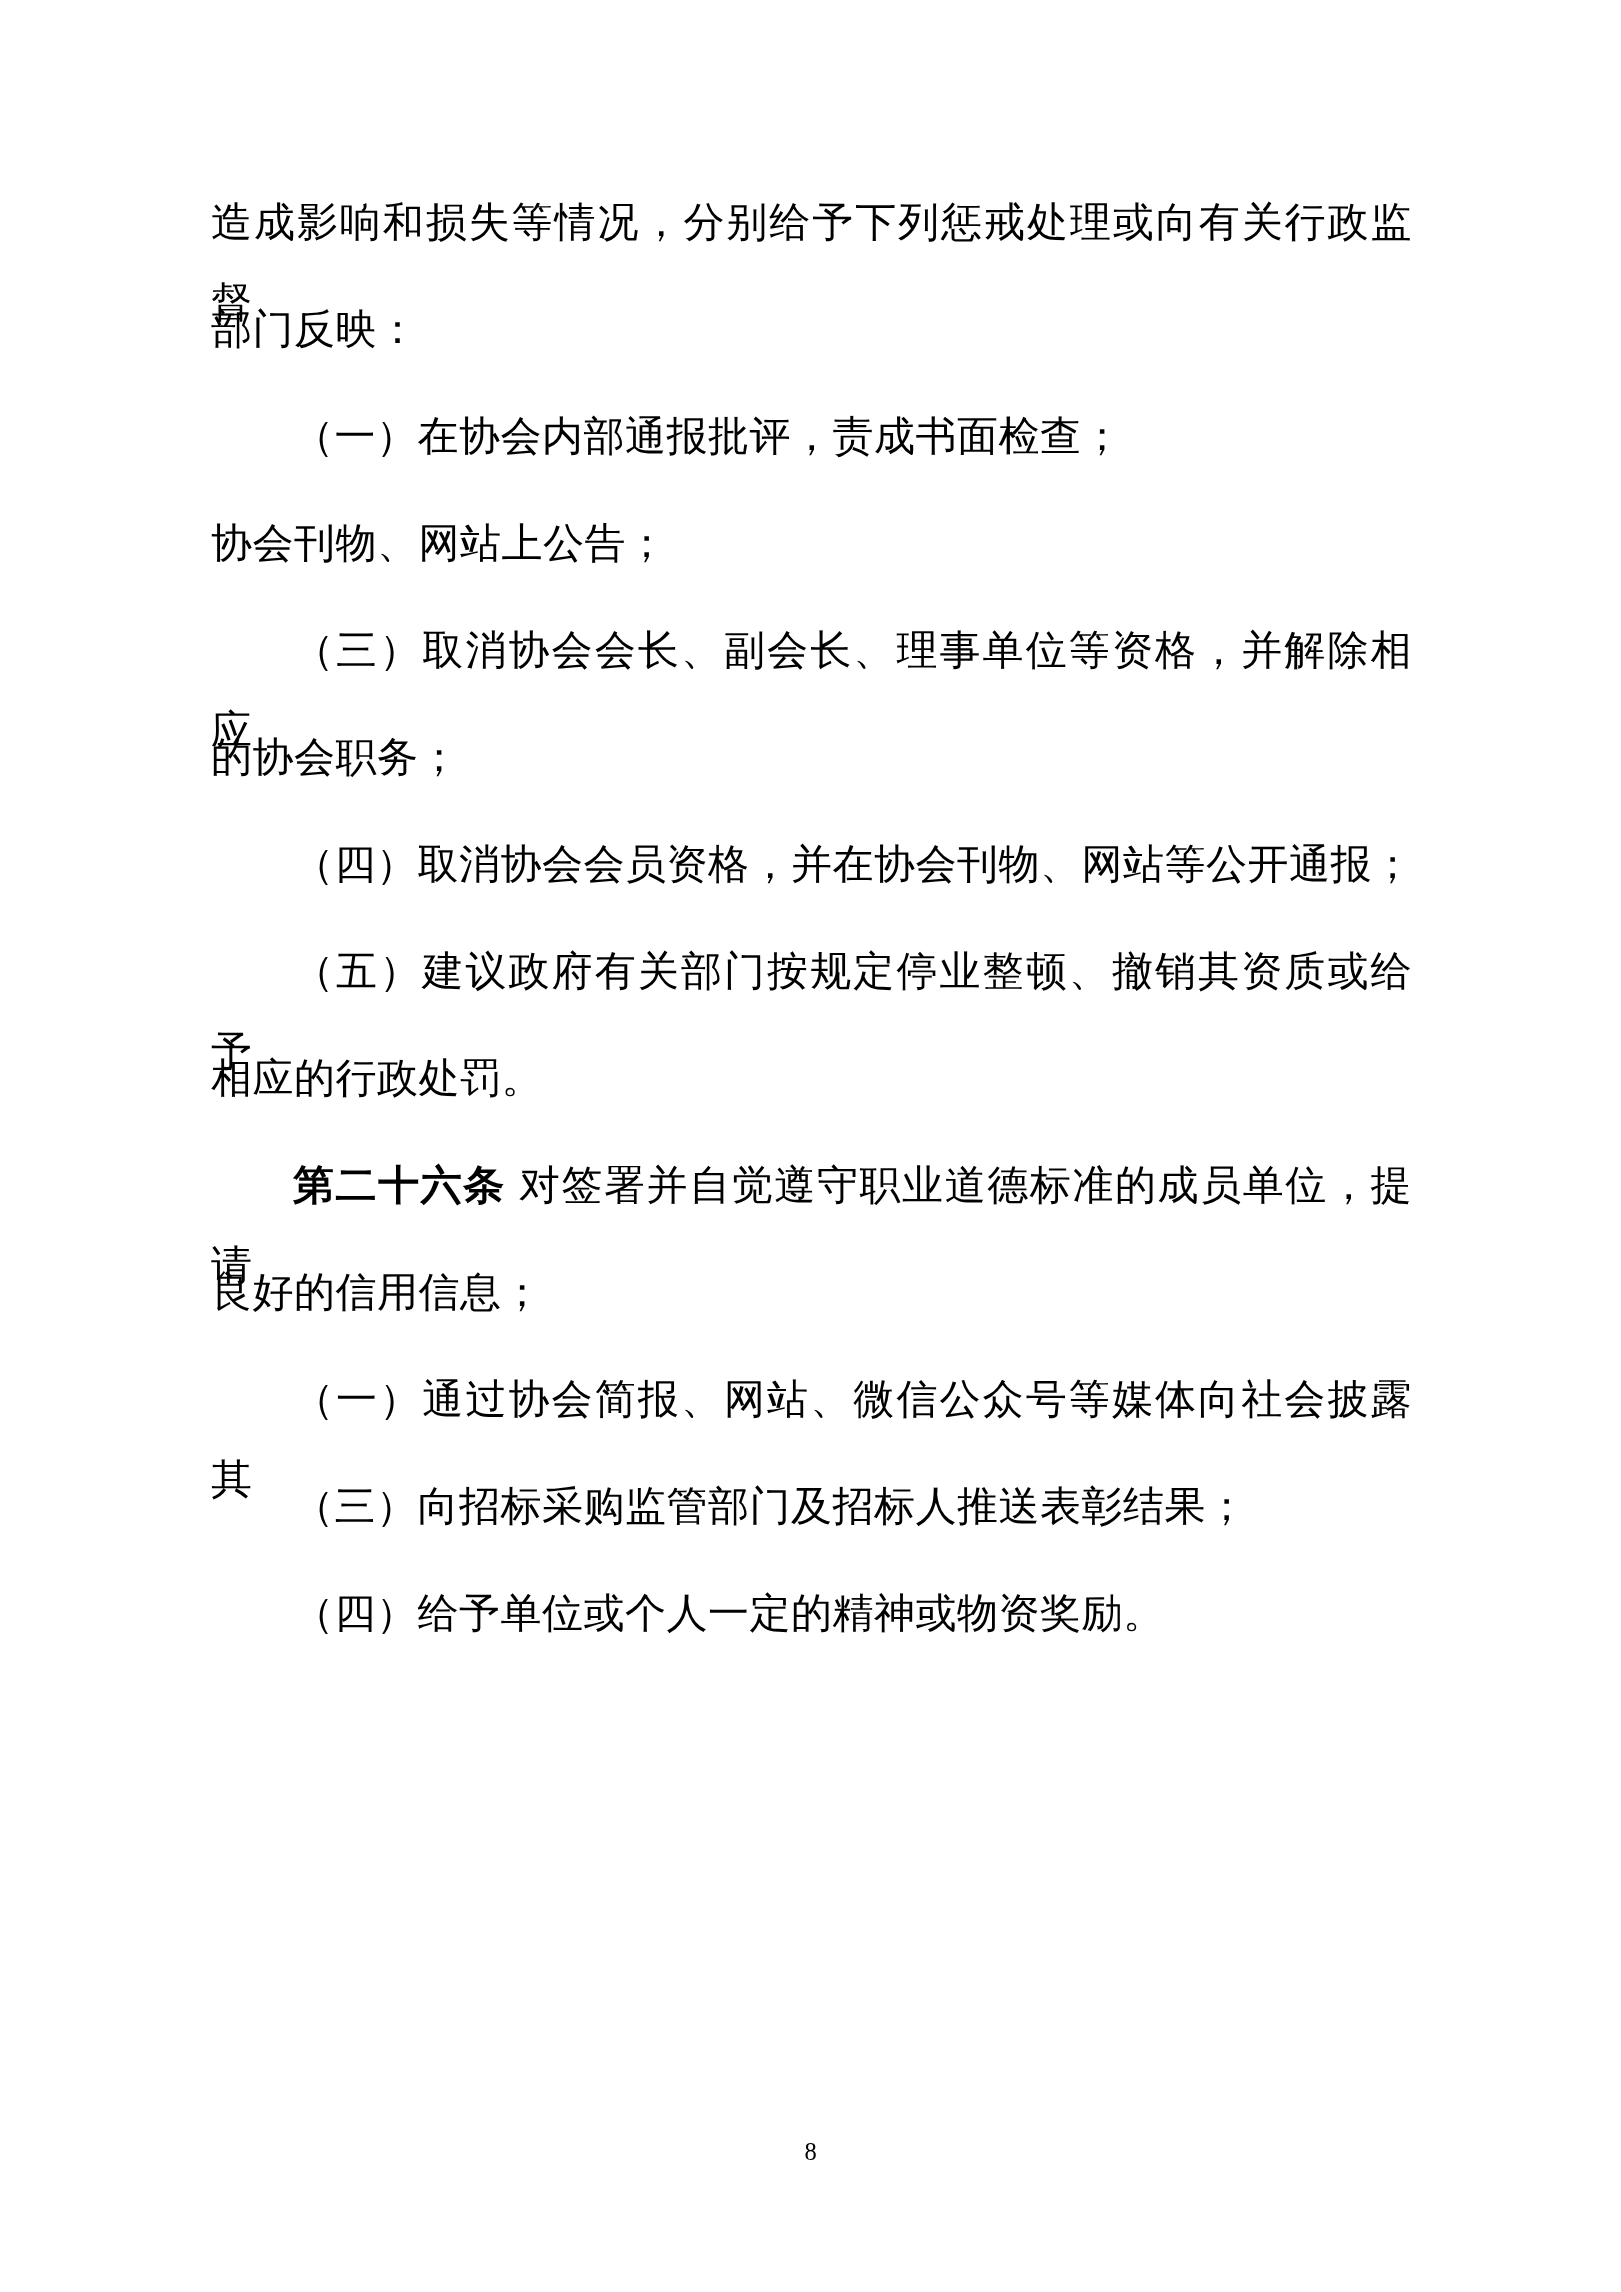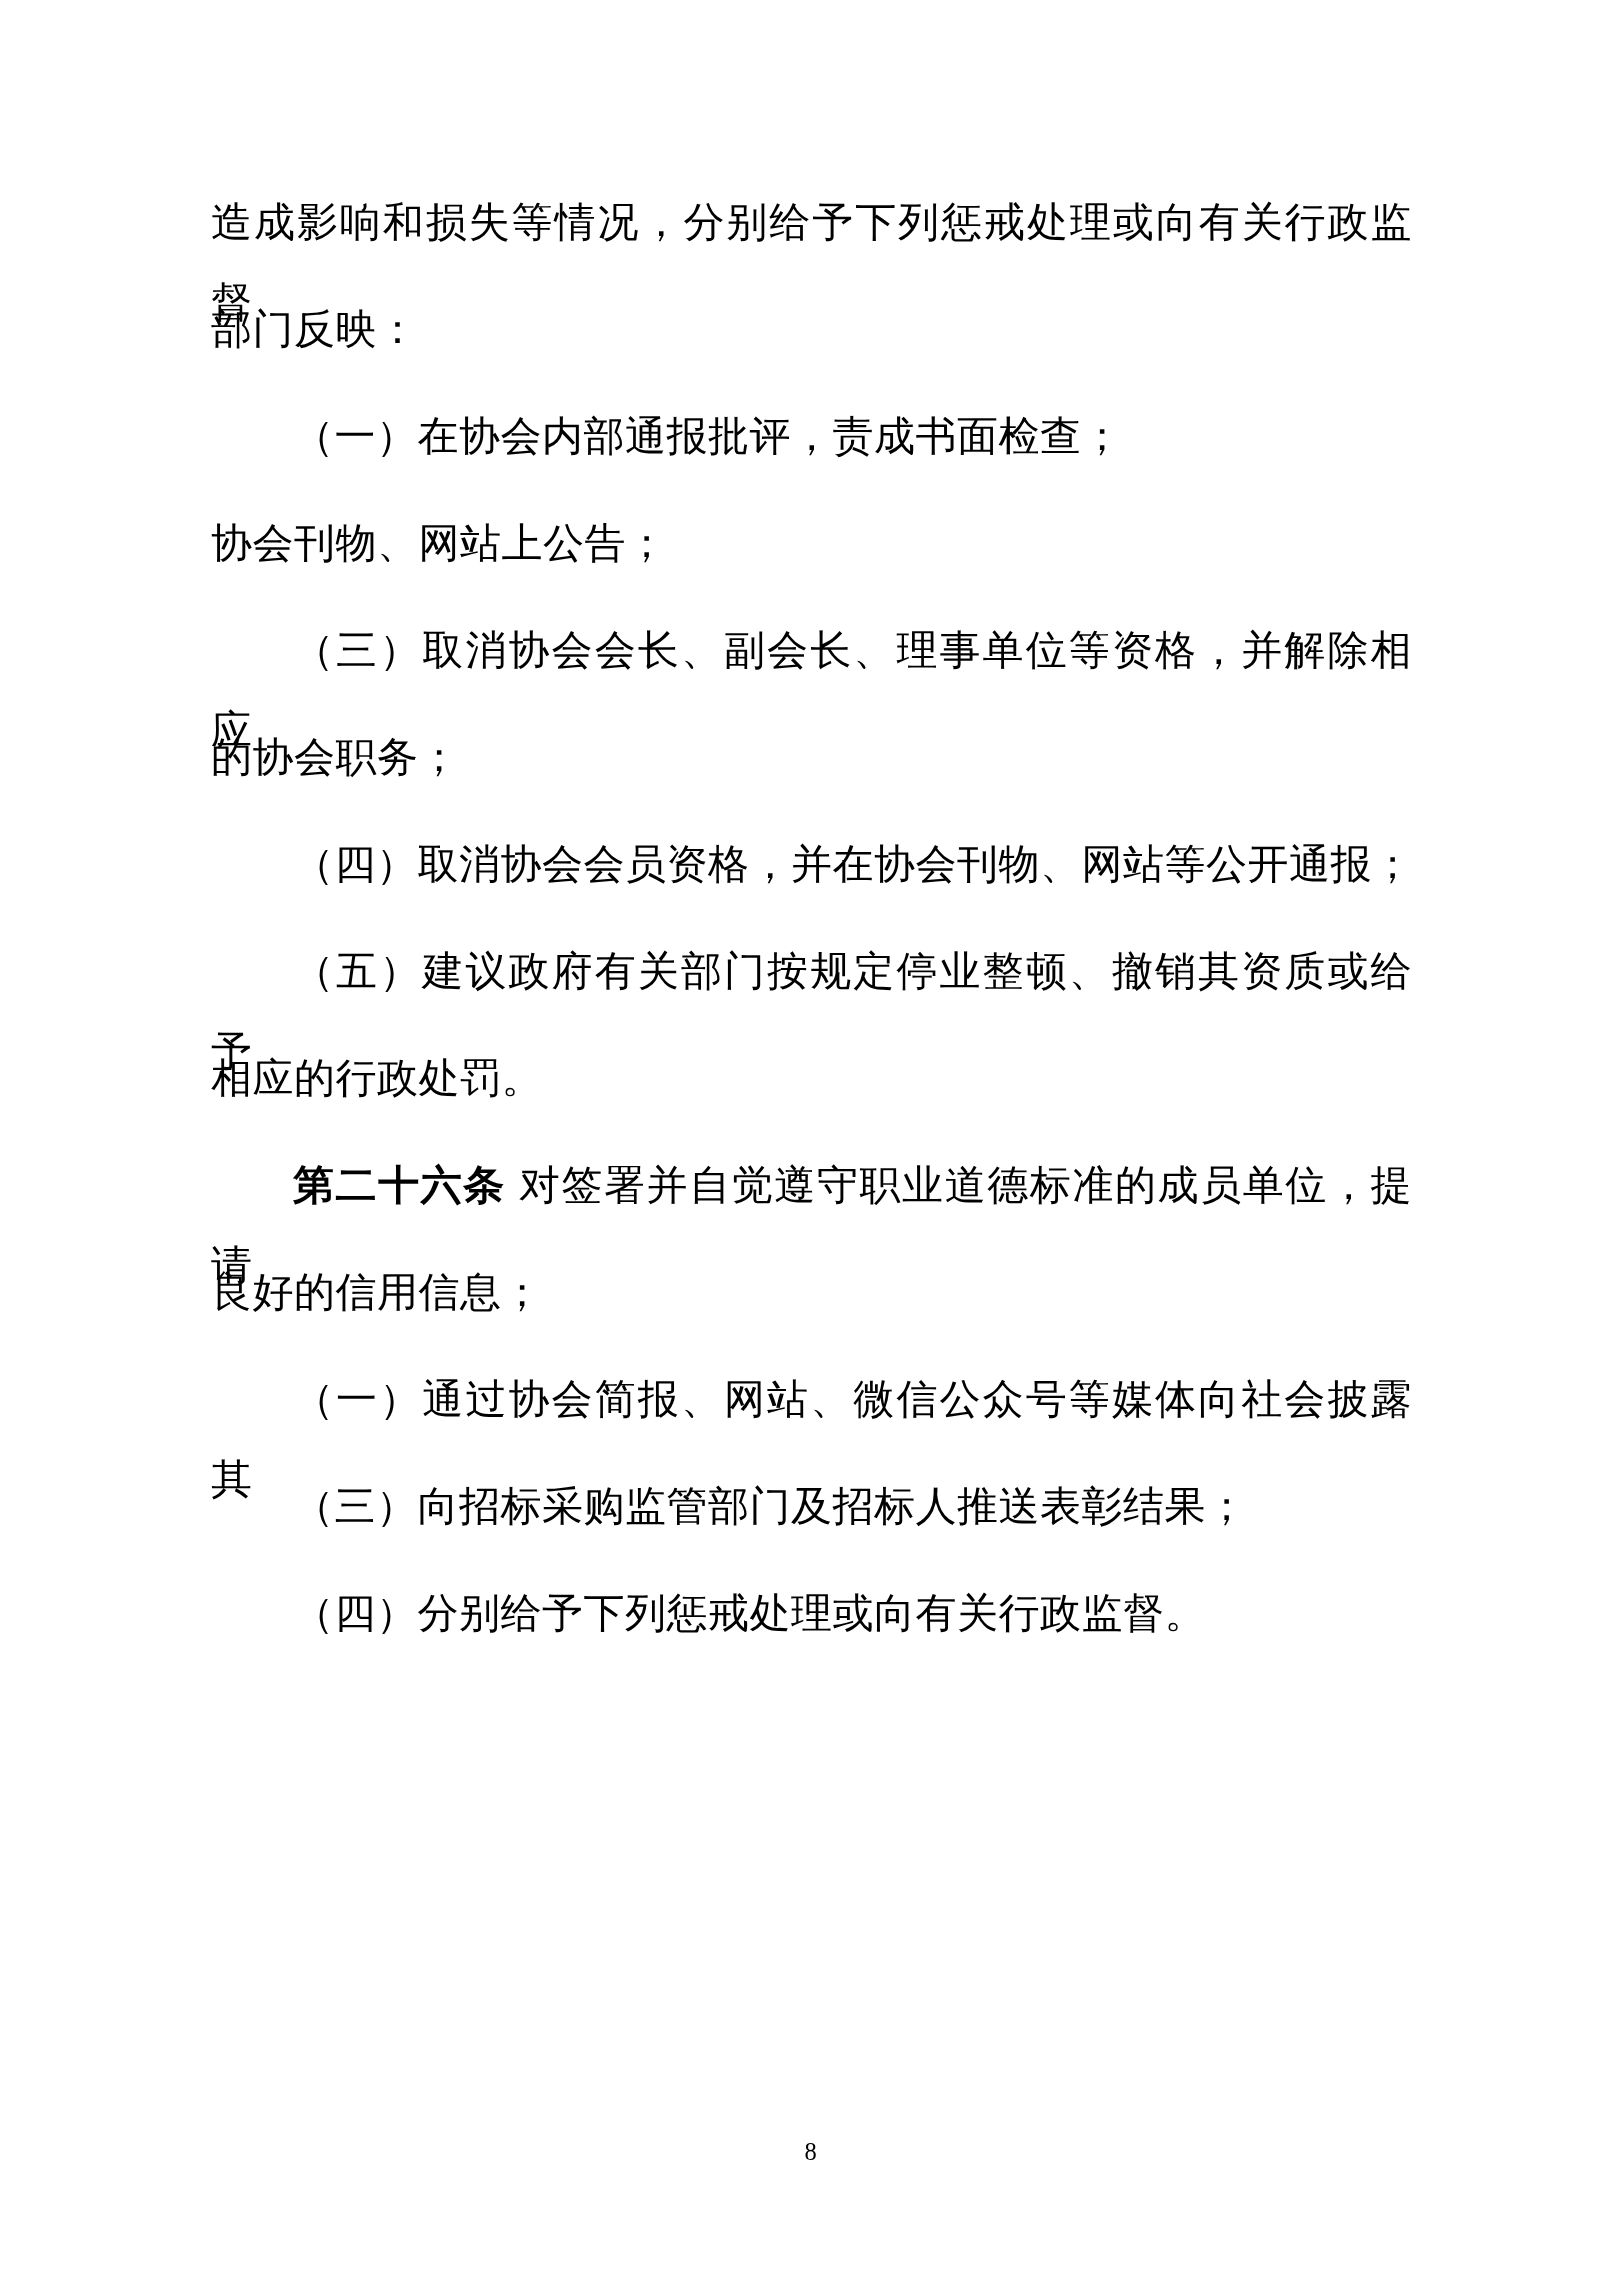--- a/index.html
+++ b/index.html
@@ -64,17 +64,17 @@
       <div class="doc-line">协会刊物、网站上公告；</div>
       <div class="doc-line indent justify">（三）取消协会会长、副会长、理事单位等资格，并解除相应</div>
       <div class="doc-line">的协会职务；</div>
       <div class="doc-line indent">（四）取消协会会员资格，并在协会刊物、网站等公开通报；</div>
       <div class="doc-line indent justify">（五）建议政府有关部门按规定停业整顿、撤销其资质或给予</div>
       <div class="doc-line">相应的行政处罚。</div>
       <div class="doc-line indent justify"><span class="bold-run">第二十六条</span><span> 对签署并自觉遵守职业道德标准的成员单位，提请</span></div>
       <div class="doc-line">良好的信用信息；</div>
       <div class="doc-line indent justify">（一）通过协会简报、网站、微信公众号等媒体向社会披露其</div>
       <div class="doc-line indent">（三）向招标采购监管部门及招标人推送表彰结果；</div>
-      <div class="doc-line indent">（四）分别给予下列惩戒处理或向有关行政监督。</div>
+      <div class="doc-line indent">（四）给予单位或个人一定的精神或物资奖励。</div>
     </div>
   <div class="page-number">8</div>
 </div>
 
 
 </body></html>

